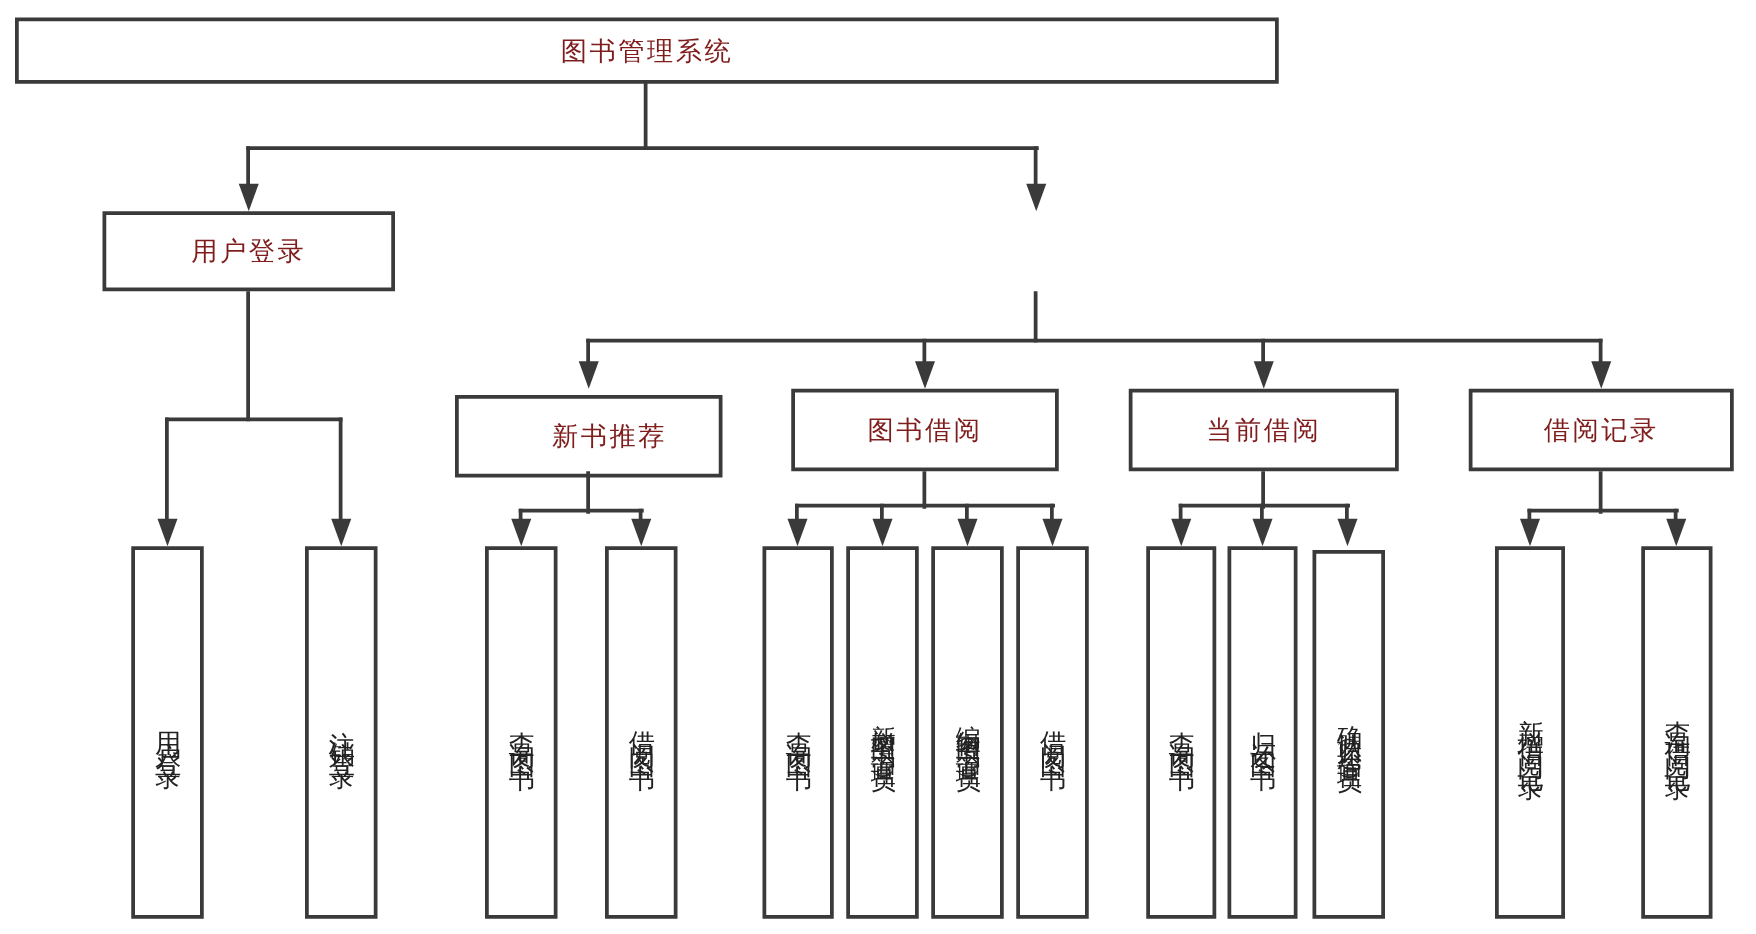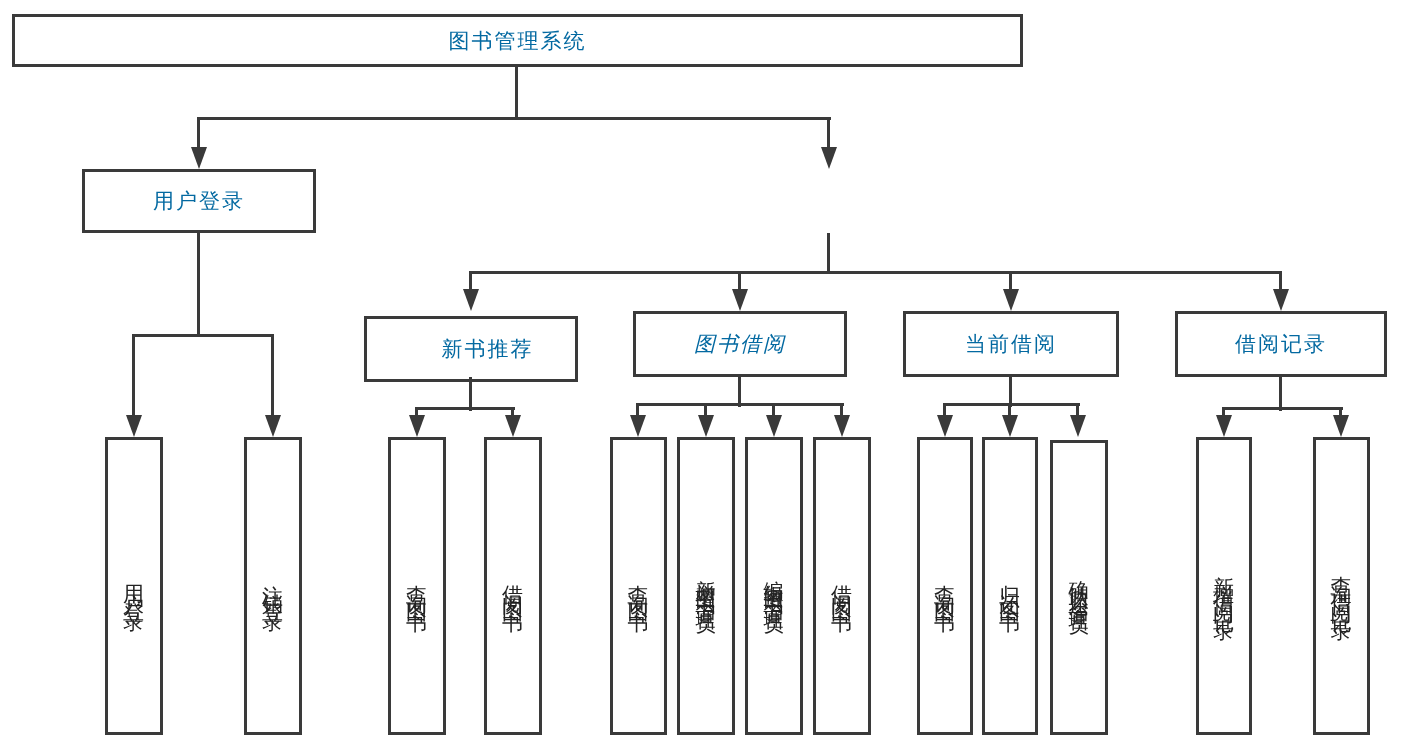--- a/index.html
+++ b/index.html
@@ -4,21 +4,21 @@
 <style>
   html,body{margin:0;padding:0;background:#ffffff;}
   #canvas{
     position:relative;width:1405px;height:747px;background:#ffffff;overflow:hidden;
     font-family:"Liberation Sans","DejaVu Sans",sans-serif;color:#222222;
   }
   .box{
     position:absolute;box-sizing:border-box;border:3px solid #3a3a3a;background:#ffffff;
     display:flex;align-items:center;justify-content:center;
   }
-  .box .lbl{font-size:21px;letter-spacing:2px;color:#0369a1;white-space:nowrap;}
+  .box .lbl{font-size:21px;letter-spacing:2px;color:#7f1d1d;white-space:nowrap;}
   .vbox{
     position:absolute;box-sizing:border-box;border:3px solid #3a3a3a;background:#ffffff;
     display:flex;align-items:center;justify-content:center;
   }
   .vbox .vlbl{
     writing-mode:vertical-rl;text-orientation:mixed;font-size:21px;line-height:1;
     letter-spacing:9px;color:#222;
   }
   .vbox .vlbl.long{letter-spacing:5px;font-size:20px;}
   .hline,.vline{position:absolute;background:#3a3a3a;}
@@ -68,21 +68,21 @@
   <div class="vline" style="left:738px;top:271px;height:22px;"></div>
   <div class="arrow" style="left:732px;top:289px;"></div>
   <div class="vline" style="left:1009px;top:271px;height:22px;"></div>
   <div class="arrow" style="left:1003px;top:289px;"></div>
   <div class="vline" style="left:1279px;top:271px;height:22px;"></div>
   <div class="arrow" style="left:1273px;top:289px;"></div>
 
   <div class="box" style="left:364px;top:316px;width:214px;height:66px;padding-left:33px;">
     <span class="lbl">新书推荐</span>
   </div>
-  <div class="box" style="left:633px;top:311px;width:214px;height:66px;font-style:italic;">
+  <div class="box" style="left:633px;top:311px;width:214px;height:66px;">
     <span class="lbl">图书借阅</span>
   </div>
   <div class="box" style="left:1175px;top:311px;width:212px;height:66px;">
     <span class="lbl">借阅记录</span>
   </div>
   <div class="box" style="left:903px;top:311px;width:216px;height:66px;">
     <span class="lbl">当前借阅</span>
   </div>
 
   <div class="vline" style="left:469px;top:377px;height:34px;"></div>

